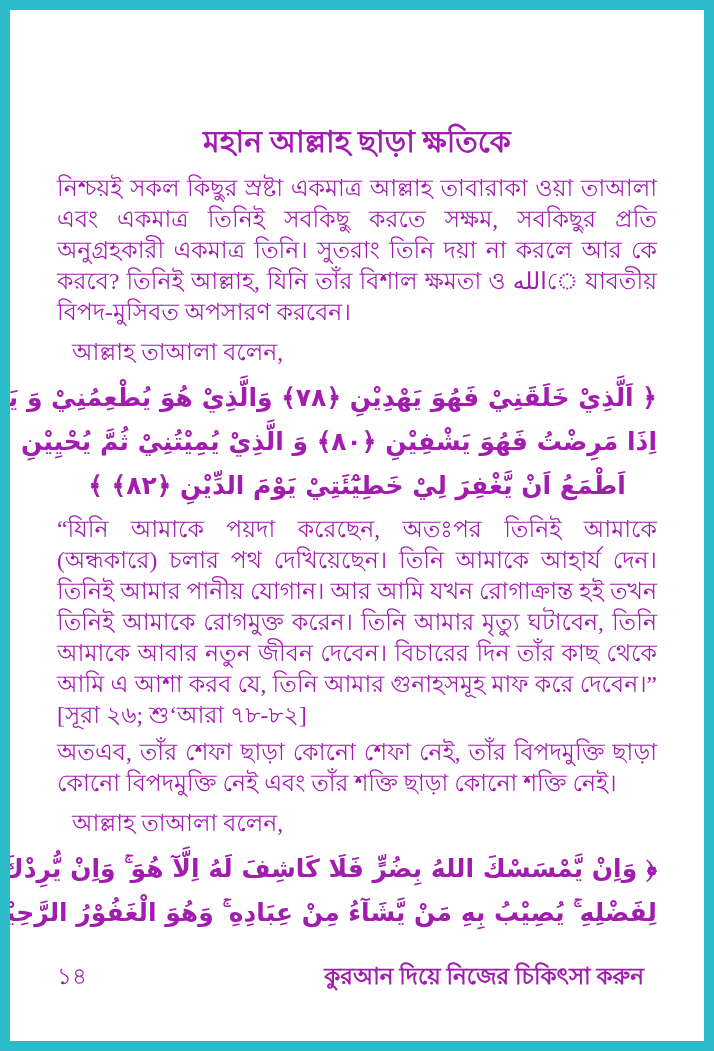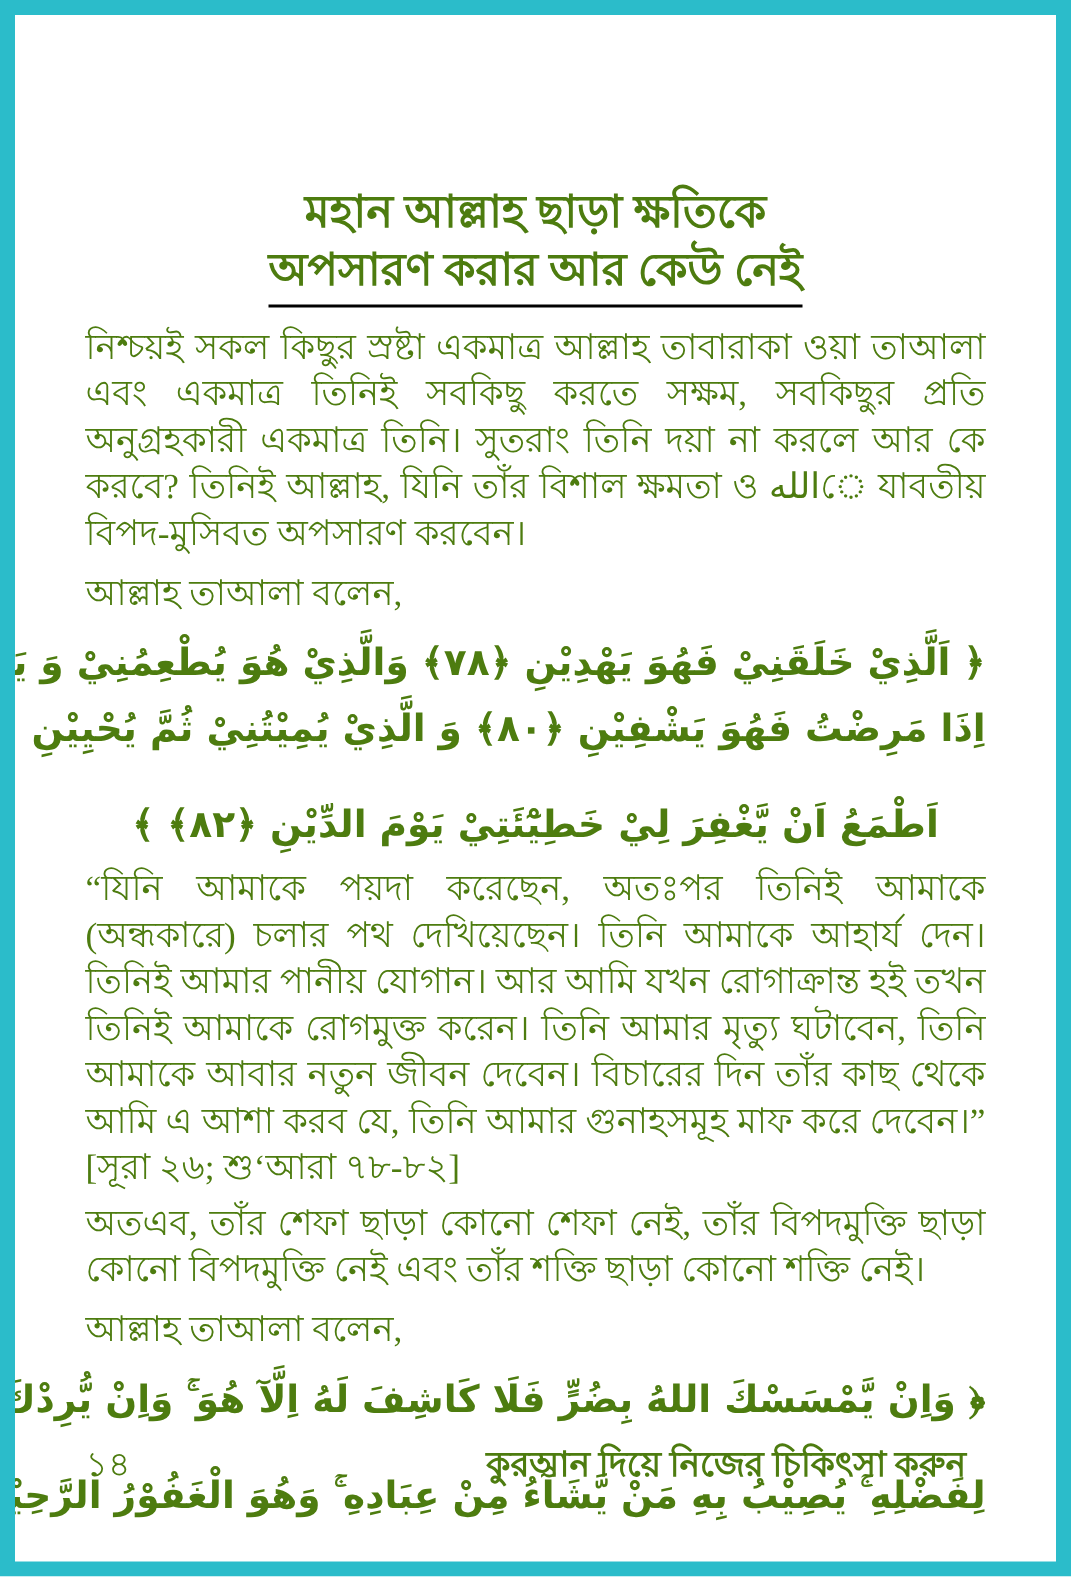--- a/index.html
+++ b/index.html
@@ -4,59 +4,58 @@
 <style>
   html,body{margin:0;padding:0;background:#ffffff;}
   .page{
     position:relative;
     width:714px;height:1051px;
     box-sizing:border-box;
     background:#ffffff;
     border:10px solid #2bbcca;
     padding:112px 47px 0 47px;
     font-family:"Liberation Serif","DejaVu Serif",serif;
-    color:#4d7c0f;
+    color:#a21caf;
     overflow:hidden;
   }
   .title{margin:0 0 12px 0;text-align:center;font-size:30px;line-height:39px;font-weight:700;}
   .title .t1,.title .t2{display:inline-block;}
   .title .t2{border-bottom:2px solid #000;padding-bottom:3px;}
   .title span{display:block;}
   .title .t2{display:inline-block;}
   .t2wrap{display:block;}
   .body{
     margin:6px 0 0 0;
     font-size:23.5px;line-height:31px;
     text-align:justify;
   }
-  .lead{margin:9px 0 0 0;font-size:23.5px;line-height:31px;text-align:left;}
+  .lead{margin:9px 0 0 15px;font-size:23.5px;line-height:31px;text-align:left;}
   .arabic{
     margin:8px 0 0 0;
     direction:rtl;
     font-family:"DejaVu Sans","Liberation Sans",sans-serif;
     font-size:25px;font-weight:700;line-height:44px;
   }
   .aline{white-space:nowrap;}
   .aline.j{text-align:justify;text-align-last:justify;}
-  .aline.c{text-align-last:center;margin-top:20px;}
+  .aline.c{text-align-last:center;}
   .footer{
     position:absolute;left:47px;right:60px;bottom:50px;
     display:flex;justify-content:space-between;align-items:baseline;
     font-size:23px;line-height:28px;
   }
   .footer .book{font-weight:700;}
 </style>
 </head>
 <body>
 
 <div class="page">
 
   <h1 class="title">
     <span class="t1">মহান আল্লাহ ছাড়া ক্ষতিকে</span>
-    <span class="t2wrap"><span class="t2">অপসারণ করার আর কেউ নেই</span></span>
   </h1>
 
   <p class="body">নিশ্চয়ই সকল কিছুর স্রষ্টা একমাত্র আল্লাহ তাবারাকা ওয়া তাআলা এবং একমাত্র তিনিই সবকিছু করতে সক্ষম, সবকিছুর প্রতি অনুগ্রহকারী একমাত্র তিনি। সুতরাং তিনি দয়া না করলে আর কে করবে? তিনিই আল্লাহ, যিনি তাঁর বিশাল ক্ষমতা ও اللهে যাবতীয় বিপদ-মুসিবত অপসারণ করবেন।</p>
 
   <p class="lead">আল্লাহ তাআলা বলেন,</p>
 
   <div class="arabic">
     <div class="aline j">﴿ اَلَّذِيْ خَلَقَنِيْ فَهُوَ يَهْدِيْنِ ﴿٧٨﴾ وَالَّذِيْ هُوَ يُطْعِمُنِيْ وَ يَسْقِيْنِ ﴿٧٩﴾ وَ</div>
     <div class="aline j">اِذَا مَرِضْتُ فَهُوَ يَشْفِيْنِ ﴿٨٠﴾ وَ الَّذِيْ يُمِيْتُنِيْ ثُمَّ يُحْيِيْنِ ﴿٨١﴾ وَالَّذِيْٓ</div>
     <div class="aline c">اَطْمَعُ اَنْ يَّغْفِرَ لِيْ خَطِيْٓئَتِيْ يَوْمَ الدِّيْنِ ﴿٨٢﴾ ﴾</div>

